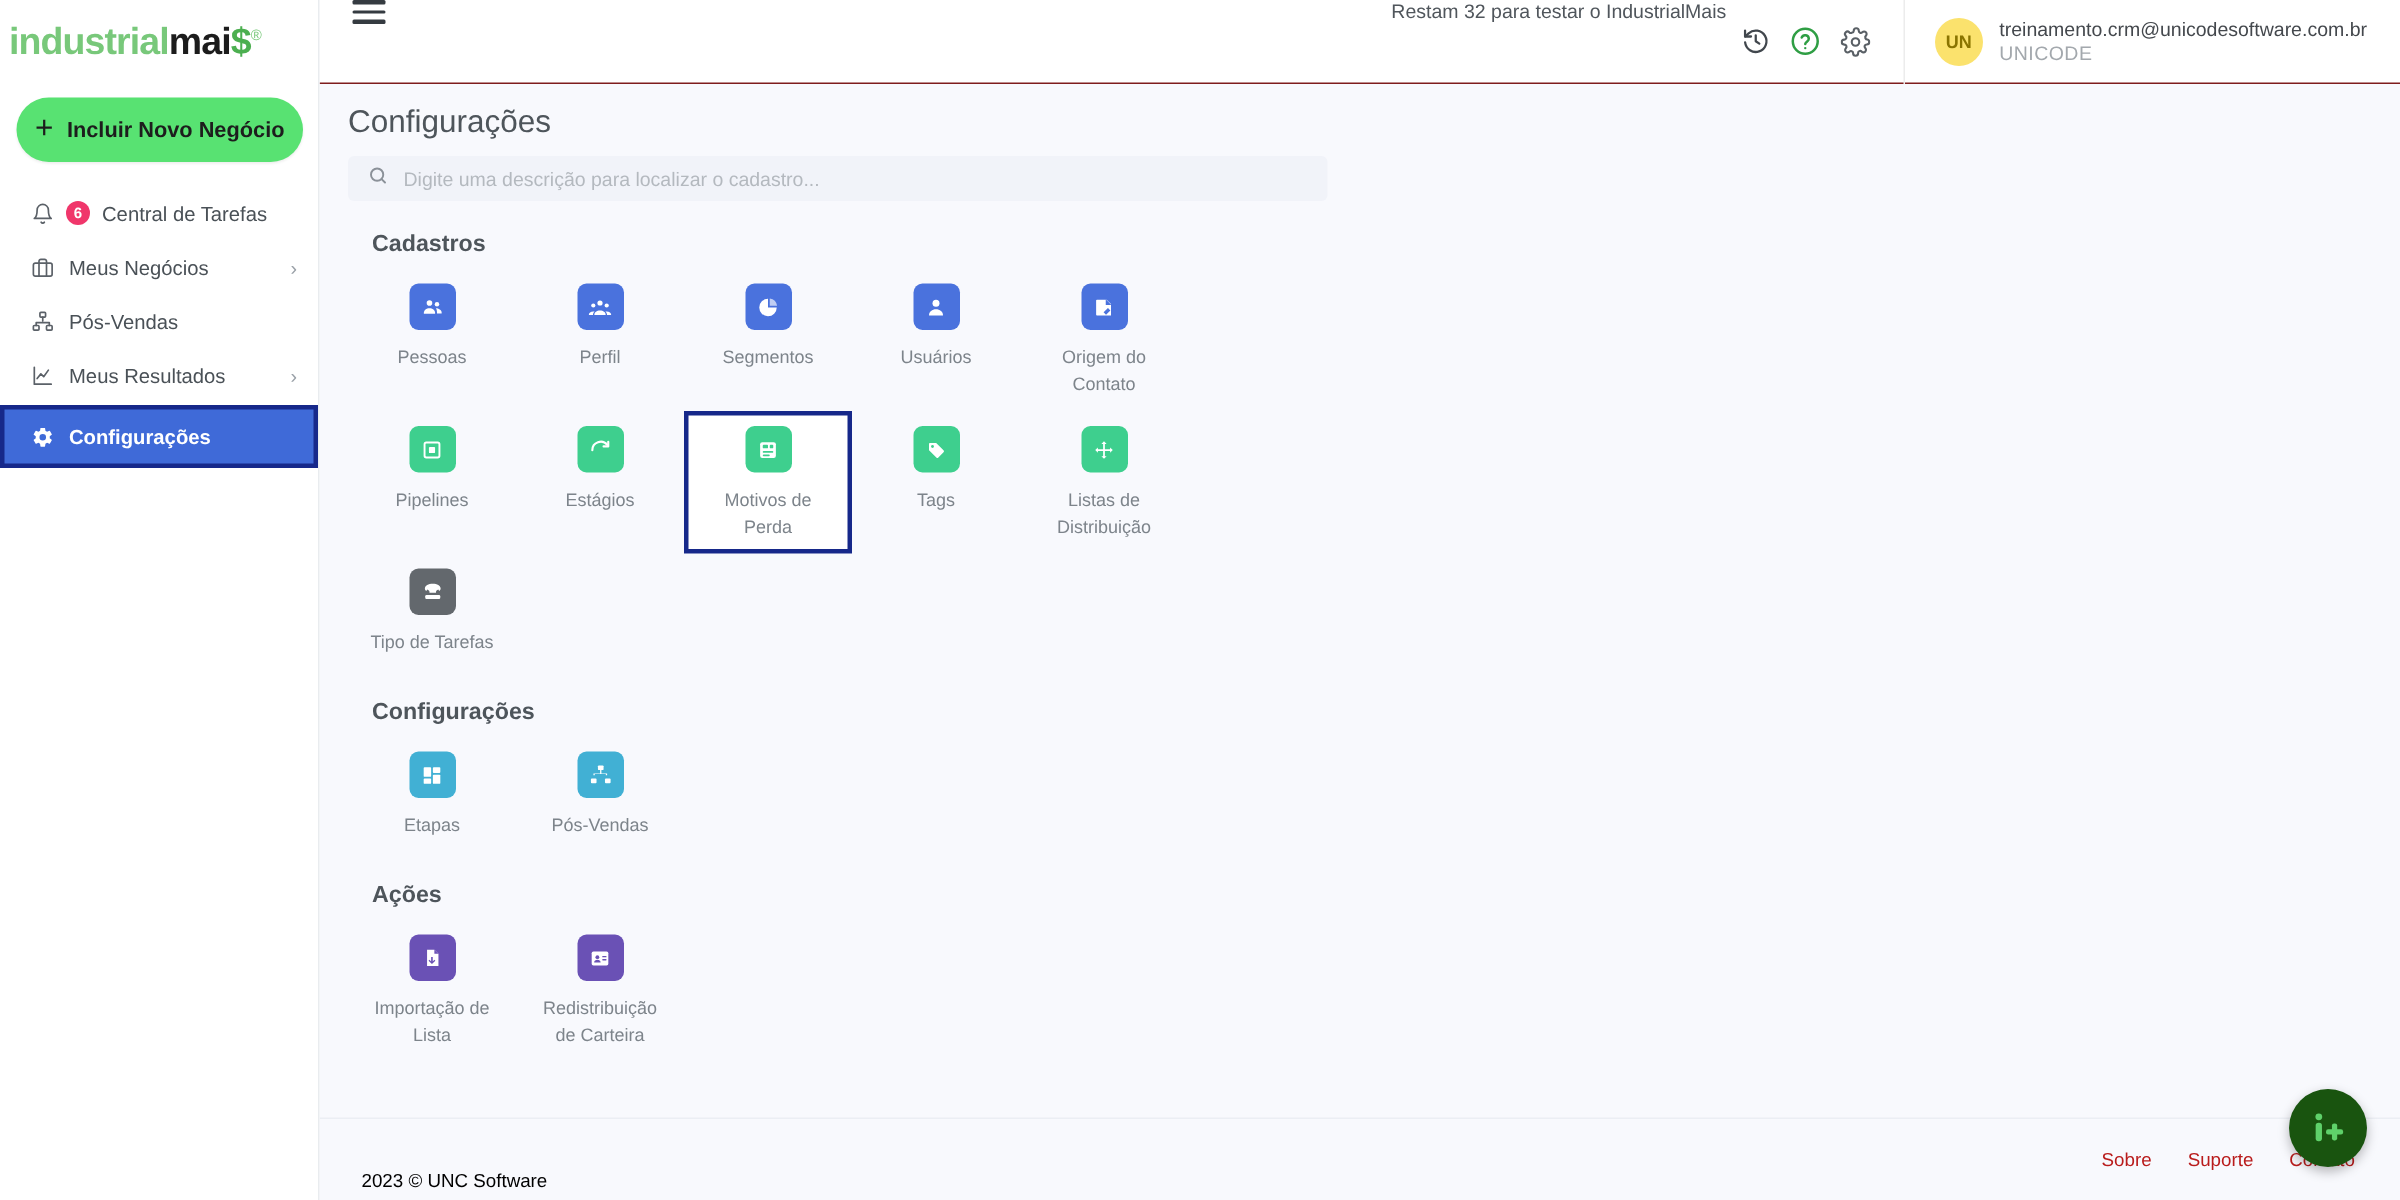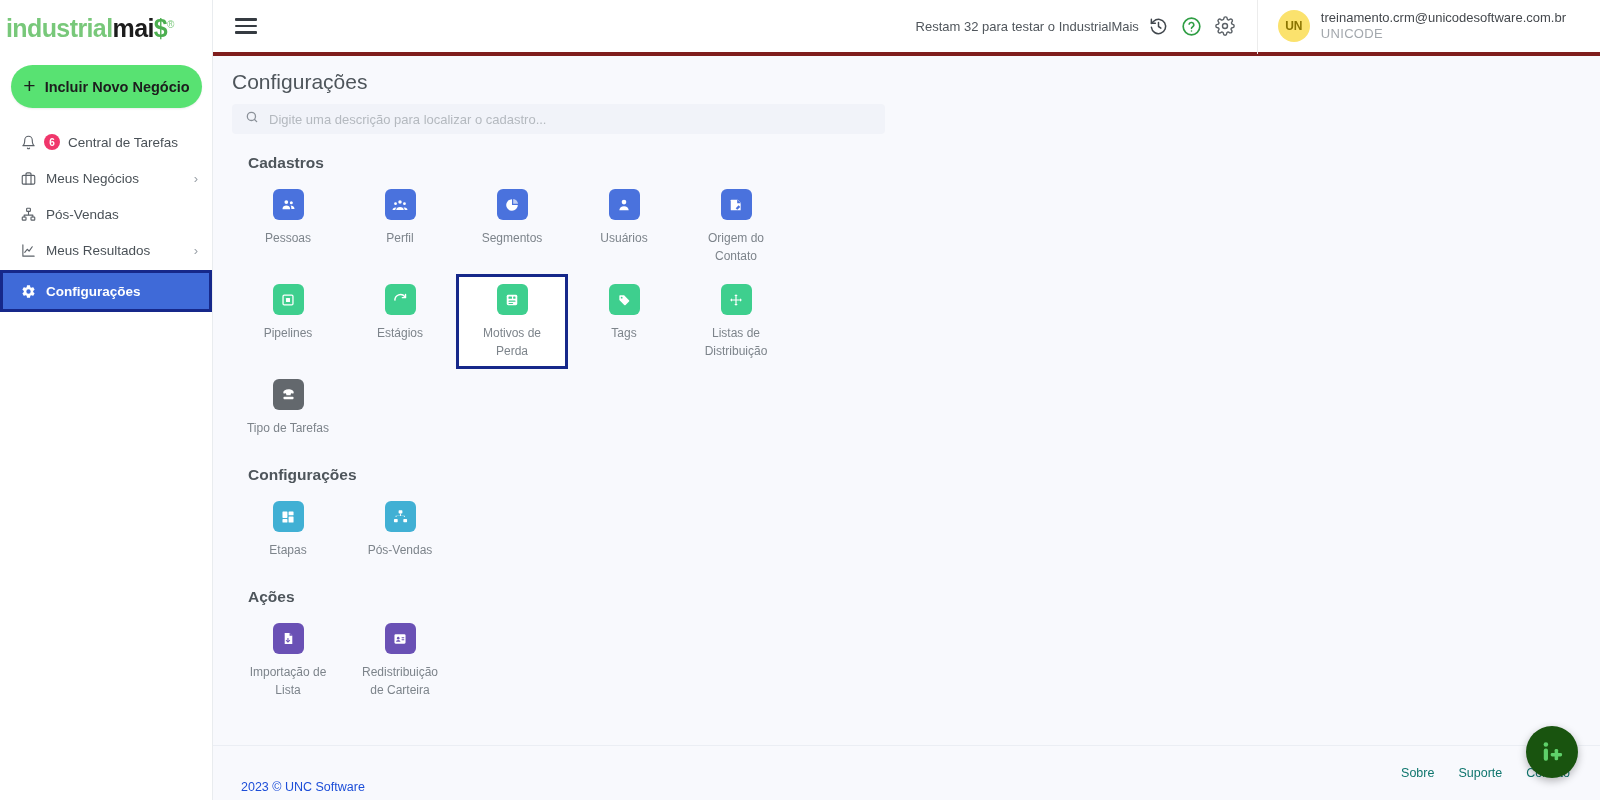--- a/index.html
+++ b/index.html
@@ -75,23 +75,23 @@
   }
   .nav-item.active .label { font-weight: 700; font-size: 13.5px; }
 
   
   .main {
     flex: 1; height: 800px; position: relative;
     background: #f8f9fd; display: flex; flex-direction: column;
   }
   .topbar {
     height: 56px; flex: 0 0 56px; background: #ffffff;
-    display: flex; align-items: center;
-    border-bottom: 4px solid #7f1d1d;
-    padding-left: 22px; padding-right: 16px;
+    display: flex; 
+    border-bottom: 1px solid #7f1d1d;
+    padding-left: 22px; padding-right: 4px;
   }
   .hamburger { width: 22px; cursor: pointer; display: flex; flex-direction: column; gap: 4px; }
   .hamburger span { display: block; height: 2.5px; background: #353b41; border-radius: 1px; }
   .topbar-spacer { flex: 1; }
   .trial-text { font-size: 13px; color: #50565c; white-space: nowrap; }
   .topbar-icons { display: flex; align-items: center; gap: 13px; margin-left: 10px; }
   .topbar-icons .ticon { cursor: pointer; display: flex; align-items: center; justify-content: center; }
   .user-box {
     display: flex; align-items: center; gap: 11px;
     border-left: 1px solid #ececec;
@@ -151,25 +151,25 @@
     max-width: 84px;
   }
 
   
   .footer {
     height: 55px; flex: 0 0 55px; background: #f8f9fd;
     border-top: 1px solid #ebeef4;
     display: flex; align-items: center;
     padding: 0 30px 0 28px;
   }
-  .copyright { font-size: 12.5px; color: #1d4ed8; margin-top: 28px; }
+  .copyright { font-size: 12.5px; color: #000000; margin-top: 28px; }
   .footer-spacer { flex: 1; }
   .footer-links { display: flex; gap: 24px; }
   .footer-links a {
-    font-size: 12.5px; color: #0f766e; text-decoration: none; cursor: pointer;
+    font-size: 12.5px; color: #b91c1c; text-decoration: none; cursor: pointer;
   }
 
   .fab {
     position: absolute; right: 22px; bottom: 22px;
     width: 52px; height: 52px; border-radius: 50%;
     background: #19540f;
     display: flex; align-items: center; justify-content: center;
     cursor: pointer; z-index: 20;
     box-shadow: 0 3px 8px rgba(0,0,0,.28);
   }

